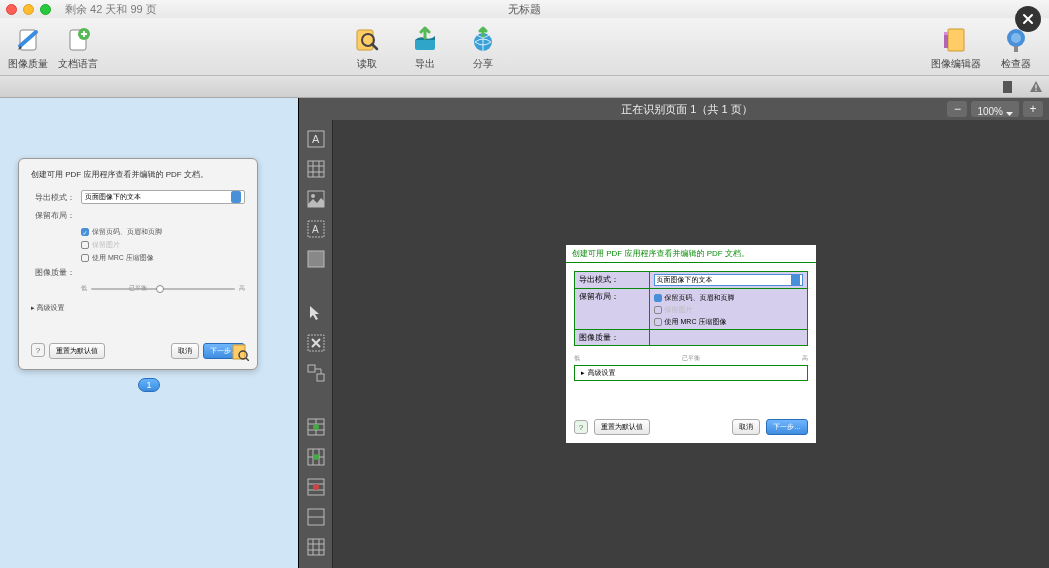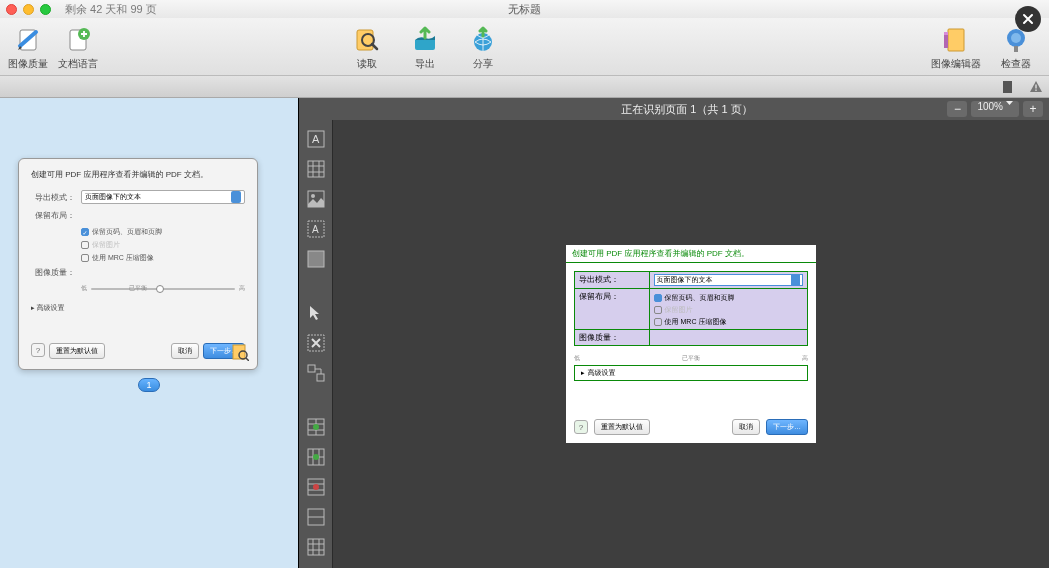--- a/index.html
+++ b/index.html
@@ -58,21 +58,21 @@
     .mini-btn.blue{background:linear-gradient(#6fb6ff,#3f8de0);border-color:#2a6db8;color:#fff;}
     .mini-corner{position:absolute;right:8px;bottom:8px;}
     .page-badge{margin:8px auto 0;width:22px;height:14px;border-radius:8px;background:linear-gradient(#66b3ff,#3a8de0);color:#fff;font-size:9px;display:flex;align-items:center;justify-content:center;border:1px solid #2a6db8;}
 
     
     .right-pane{flex:1;background:#3e3e3e;display:flex;flex-direction:column;}
     .right-header{height:22px;background:#555;display:flex;align-items:center;padding:0 8px;color:#eee;font-size:11px;position:relative;}
     .right-header-title{position:absolute;left:50%;transform:translateX(-50%);margin-left:13px;}
     .zoom-group{position:absolute;right:6px;display:flex;gap:4px;align-items:center;}
     .zbtn{width:20px;height:16px;background:#6a6a6a;border-radius:3px;display:flex;align-items:center;justify-content:center;color:#eee;font-size:12px;}
-    .zval{height:16px;padding:0 6px;background:#6a6a6a;border-radius:3px;font-size:10px;display:flex;align-items:flex-start;gap:3px;}
+    .zval{height:16px;padding:0 6px;background:#6a6a6a;border-radius:3px;font-size:10px;display:flex;align-items:flex-end;gap:3px;}
     .right-body{flex:1;display:flex;}
     .tool-strip{width:34px;background:#555;border-right:1px solid #2a2a2a;display:flex;flex-direction:column;align-items:center;padding-top:8px;gap:8px;}
     .ts-btn{width:22px;height:22px;display:flex;align-items:center;justify-content:center;color:#ccc;font-size:12px;cursor:default;}
     .ts-gap{height:16px;}
     .canvas{flex:1;background:#3e3e3e;display:flex;align-items:center;justify-content:center;}
     
     
     .doc{width:250px;background:#fff;position:relative;font-size:8px;}
     .doc-title{color:#0a8a0a;border-bottom:1px solid #0a8a0a;padding:3px 6px;font-size:8px;}
     .doc-table{border:1px solid #0a8a0a;margin:8px;border-collapse:collapse;width:calc(100% - 16px);}

